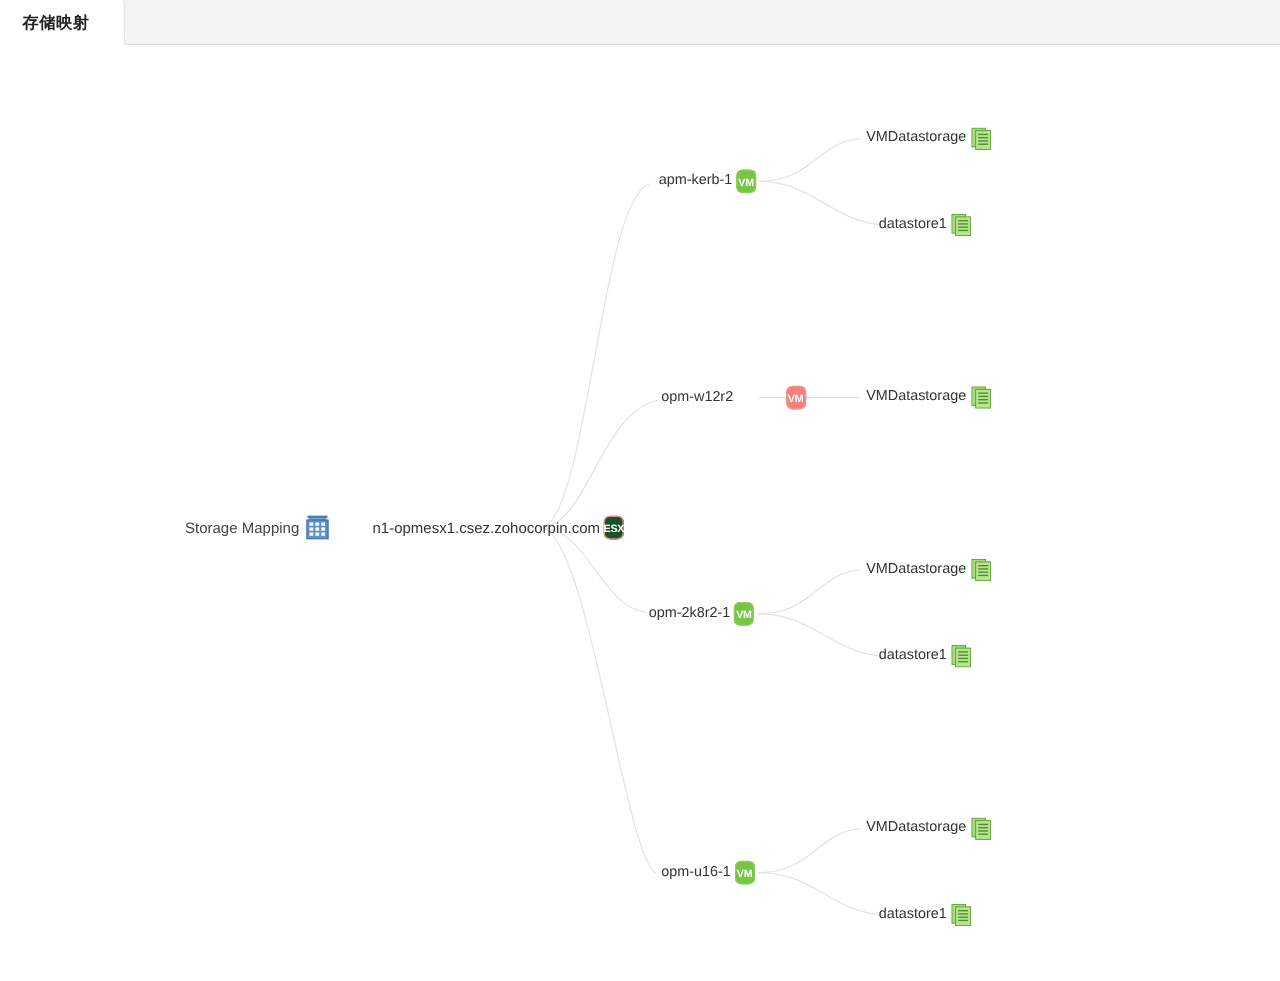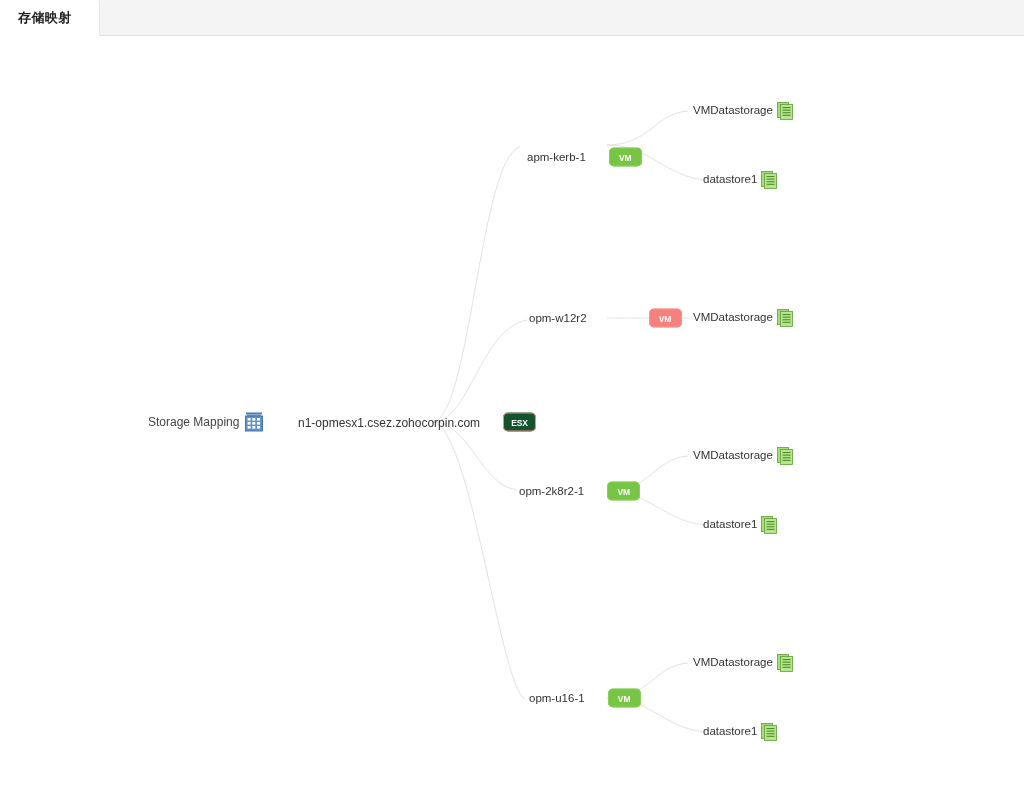--- a/index.html
+++ b/index.html
@@ -73,31 +73,30 @@
   #node-root { }
   #node-root .node-label { margin-right: 4px; font-size: 12px; color: #444; }
   .bldg-icon { width: 22px; height: 22px; position: relative; }
   .bldg-icon svg { display: block; }
 
   
   #node-host .node-label { margin-right: 3px; font-size: 12px; color: #333; padding-left: 46px; }
 
   
   .badge {
-    width: 33px; height: 19px;
+    width: 16px; height: 19px;
     border-radius: 5px;
     display: flex;
     align-items: center;
     justify-content: center;
     font-size: 8.5px;
     font-weight: bold;
     color: #ffffff;
     letter-spacing: -0.1px;
     flex: 0 0 auto;
-    margin-left: 20px;
   }
   .badge.esx { background: #14532d; box-shadow: inset 0 0 0 1px #f08a84; }
   .badge.vm-on { background: #77c544; box-shadow: inset 0 0 0 1px #8ad05c; }
   .badge.vm-off { background: #f4817b; box-shadow: inset 0 0 0 1px #f7948f; }
 
   
   .node.vm .node-label { margin-right: 3px; }
 
   
   .node.ds .node-label { margin-right: 4px; }
@@ -156,21 +155,21 @@
         </g>
       </svg>
     </span>
   </div>
 
   <div class="node" id="node-host" style="left:252px; top:385px;">
     <span class="node-label">n1-opmesx1.csez.zohocorpin.com</span>
     <span class="badge esx">ESX</span>
   </div>
 
-  <div class="node vm" style="left:527px; top:120px;">
+  <div class="node vm" style="left:527px; top:108px;">
     <span class="node-label">apm-kerb-1</span>
     <span class="badge vm-on">VM</span>
   </div>
   <div class="node ds" style="left:693px; top:74px;">
     <span class="node-label">VMDatastorage</span>
     <span class="ds-icon">
       <svg viewBox="0 0 16 18" width="16" height="18" xmlns="http://www.w3.org/2000/svg">
         <rect x="0.5" y="0.5" width="11" height="15" fill="#a6dd7c" stroke="#5fa037" stroke-width="0.8"></rect>
         <rect x="3.5" y="2.5" width="12" height="15" fill="#b7e58e" stroke="#5fa037" stroke-width="0.8"></rect>
         <rect x="5.5" y="5" width="8" height="1.1" fill="#4e8f2c"></rect>

